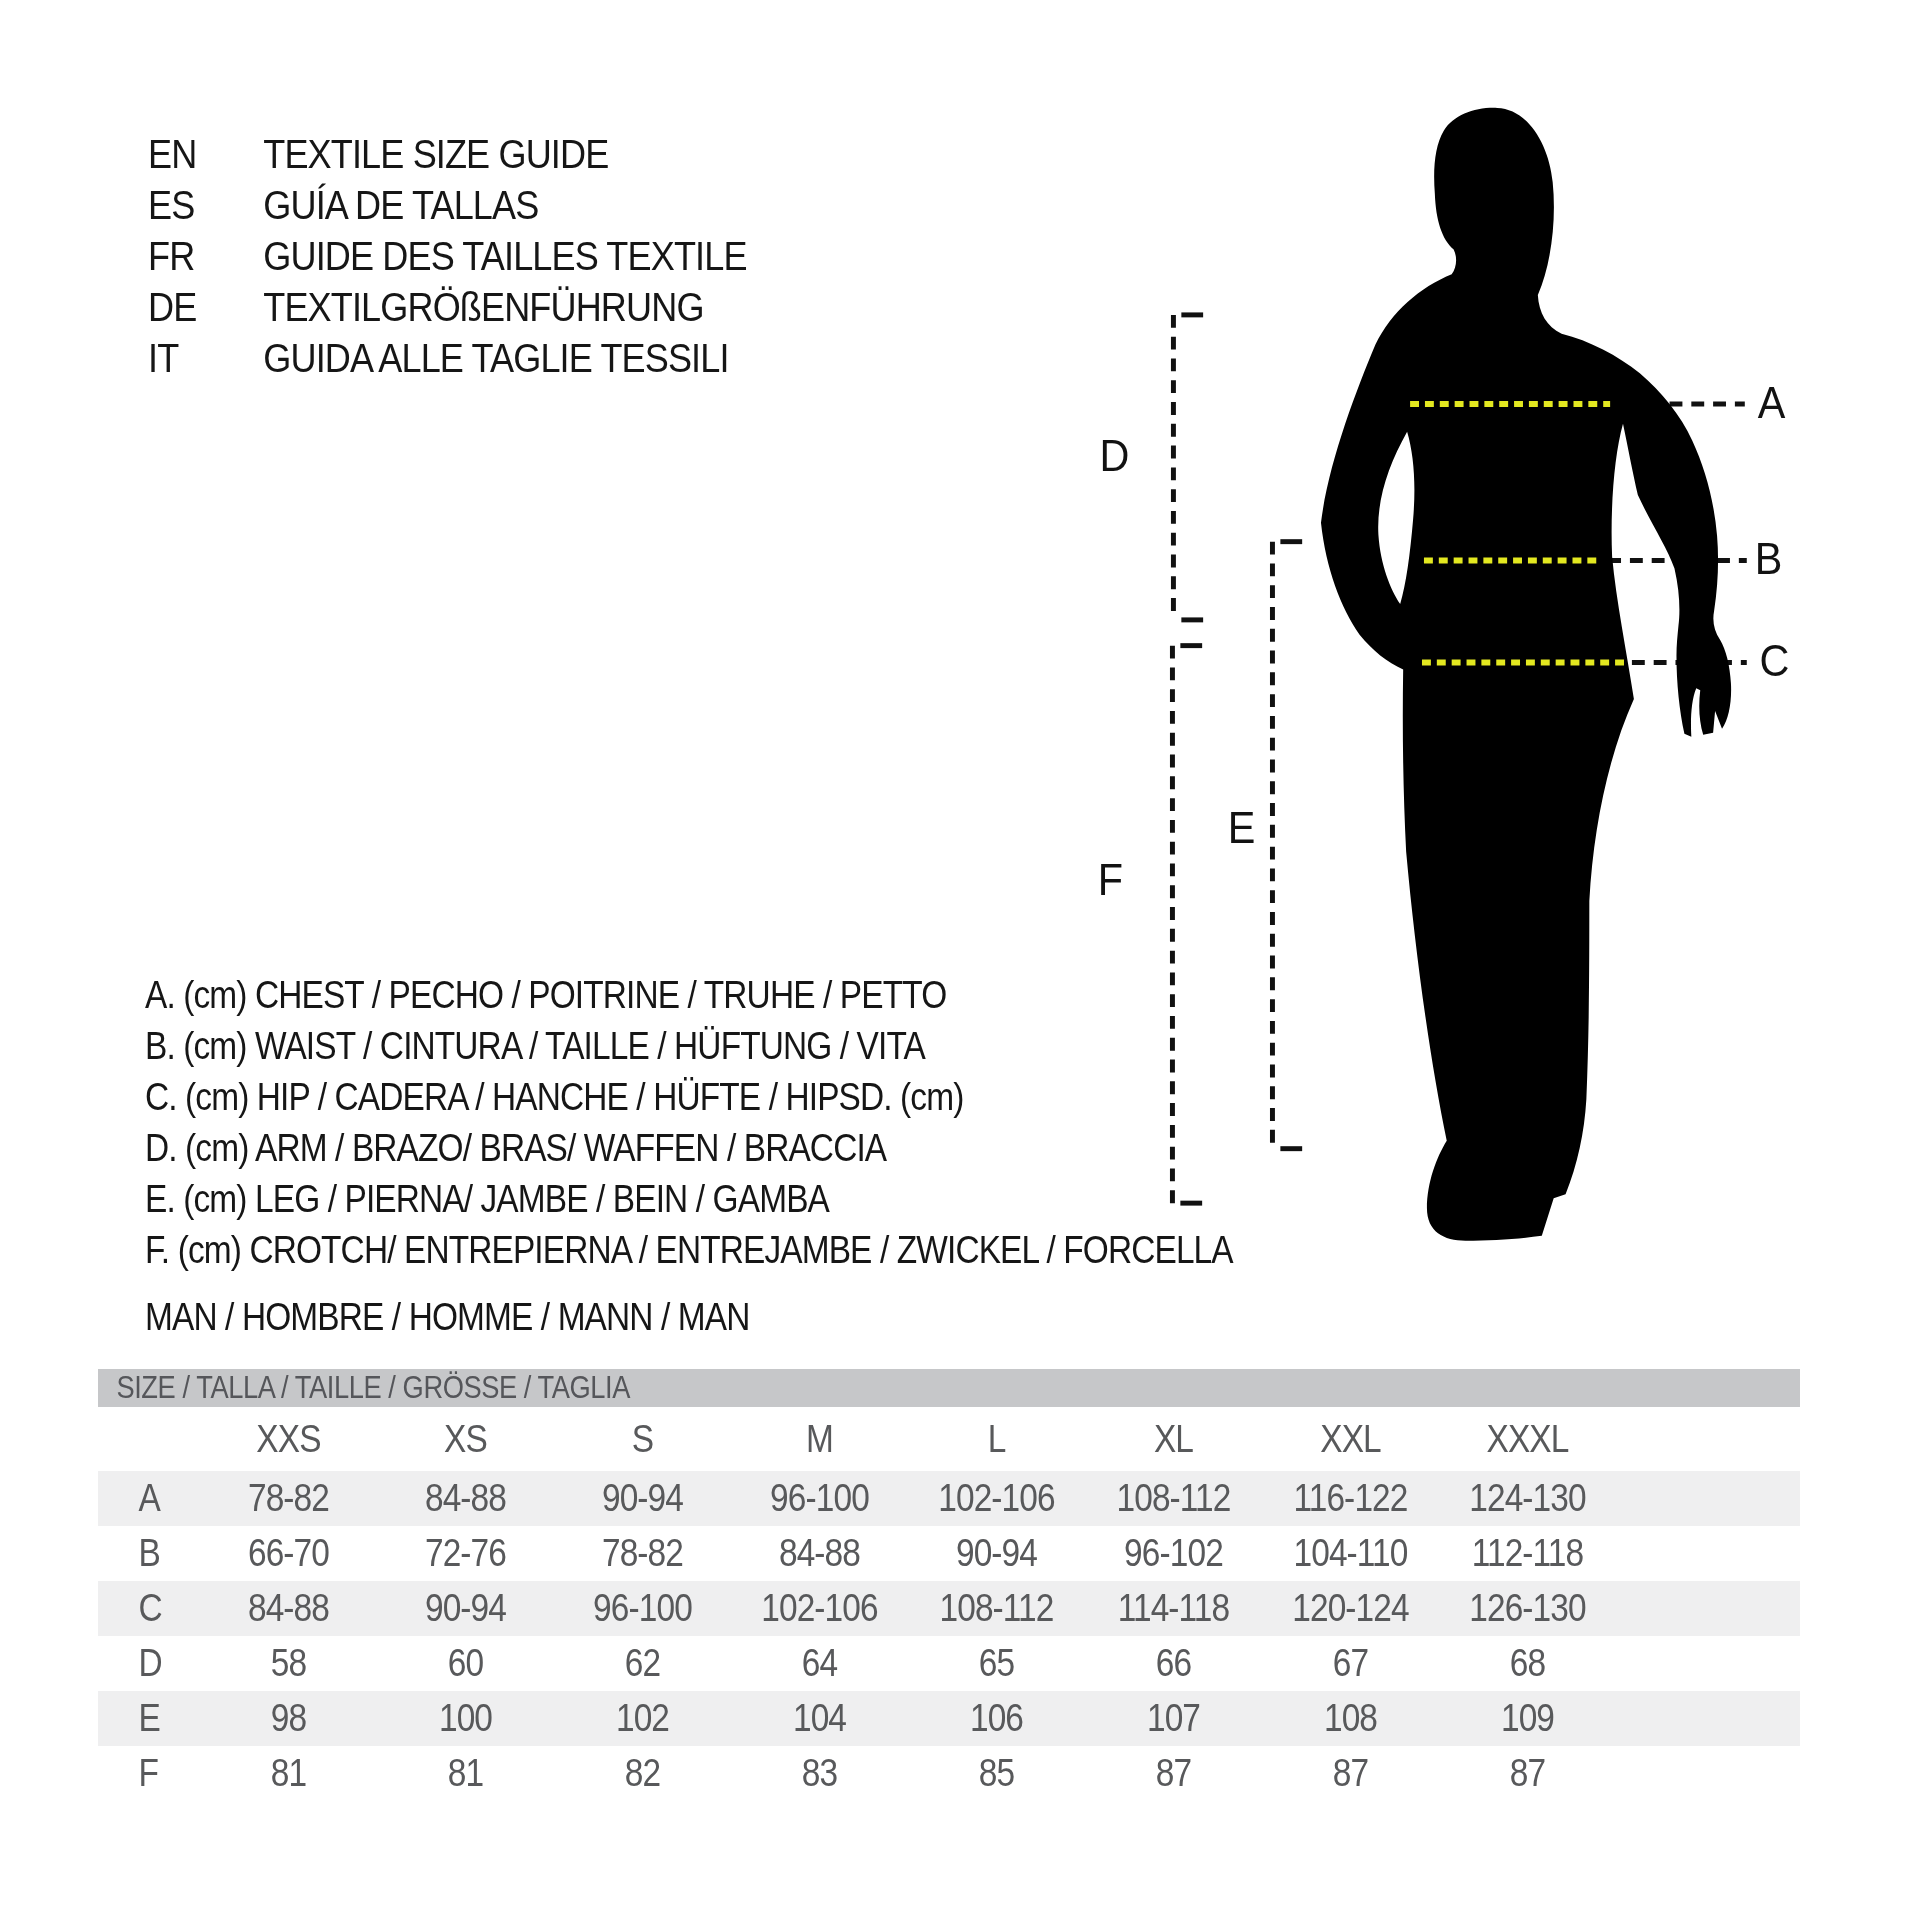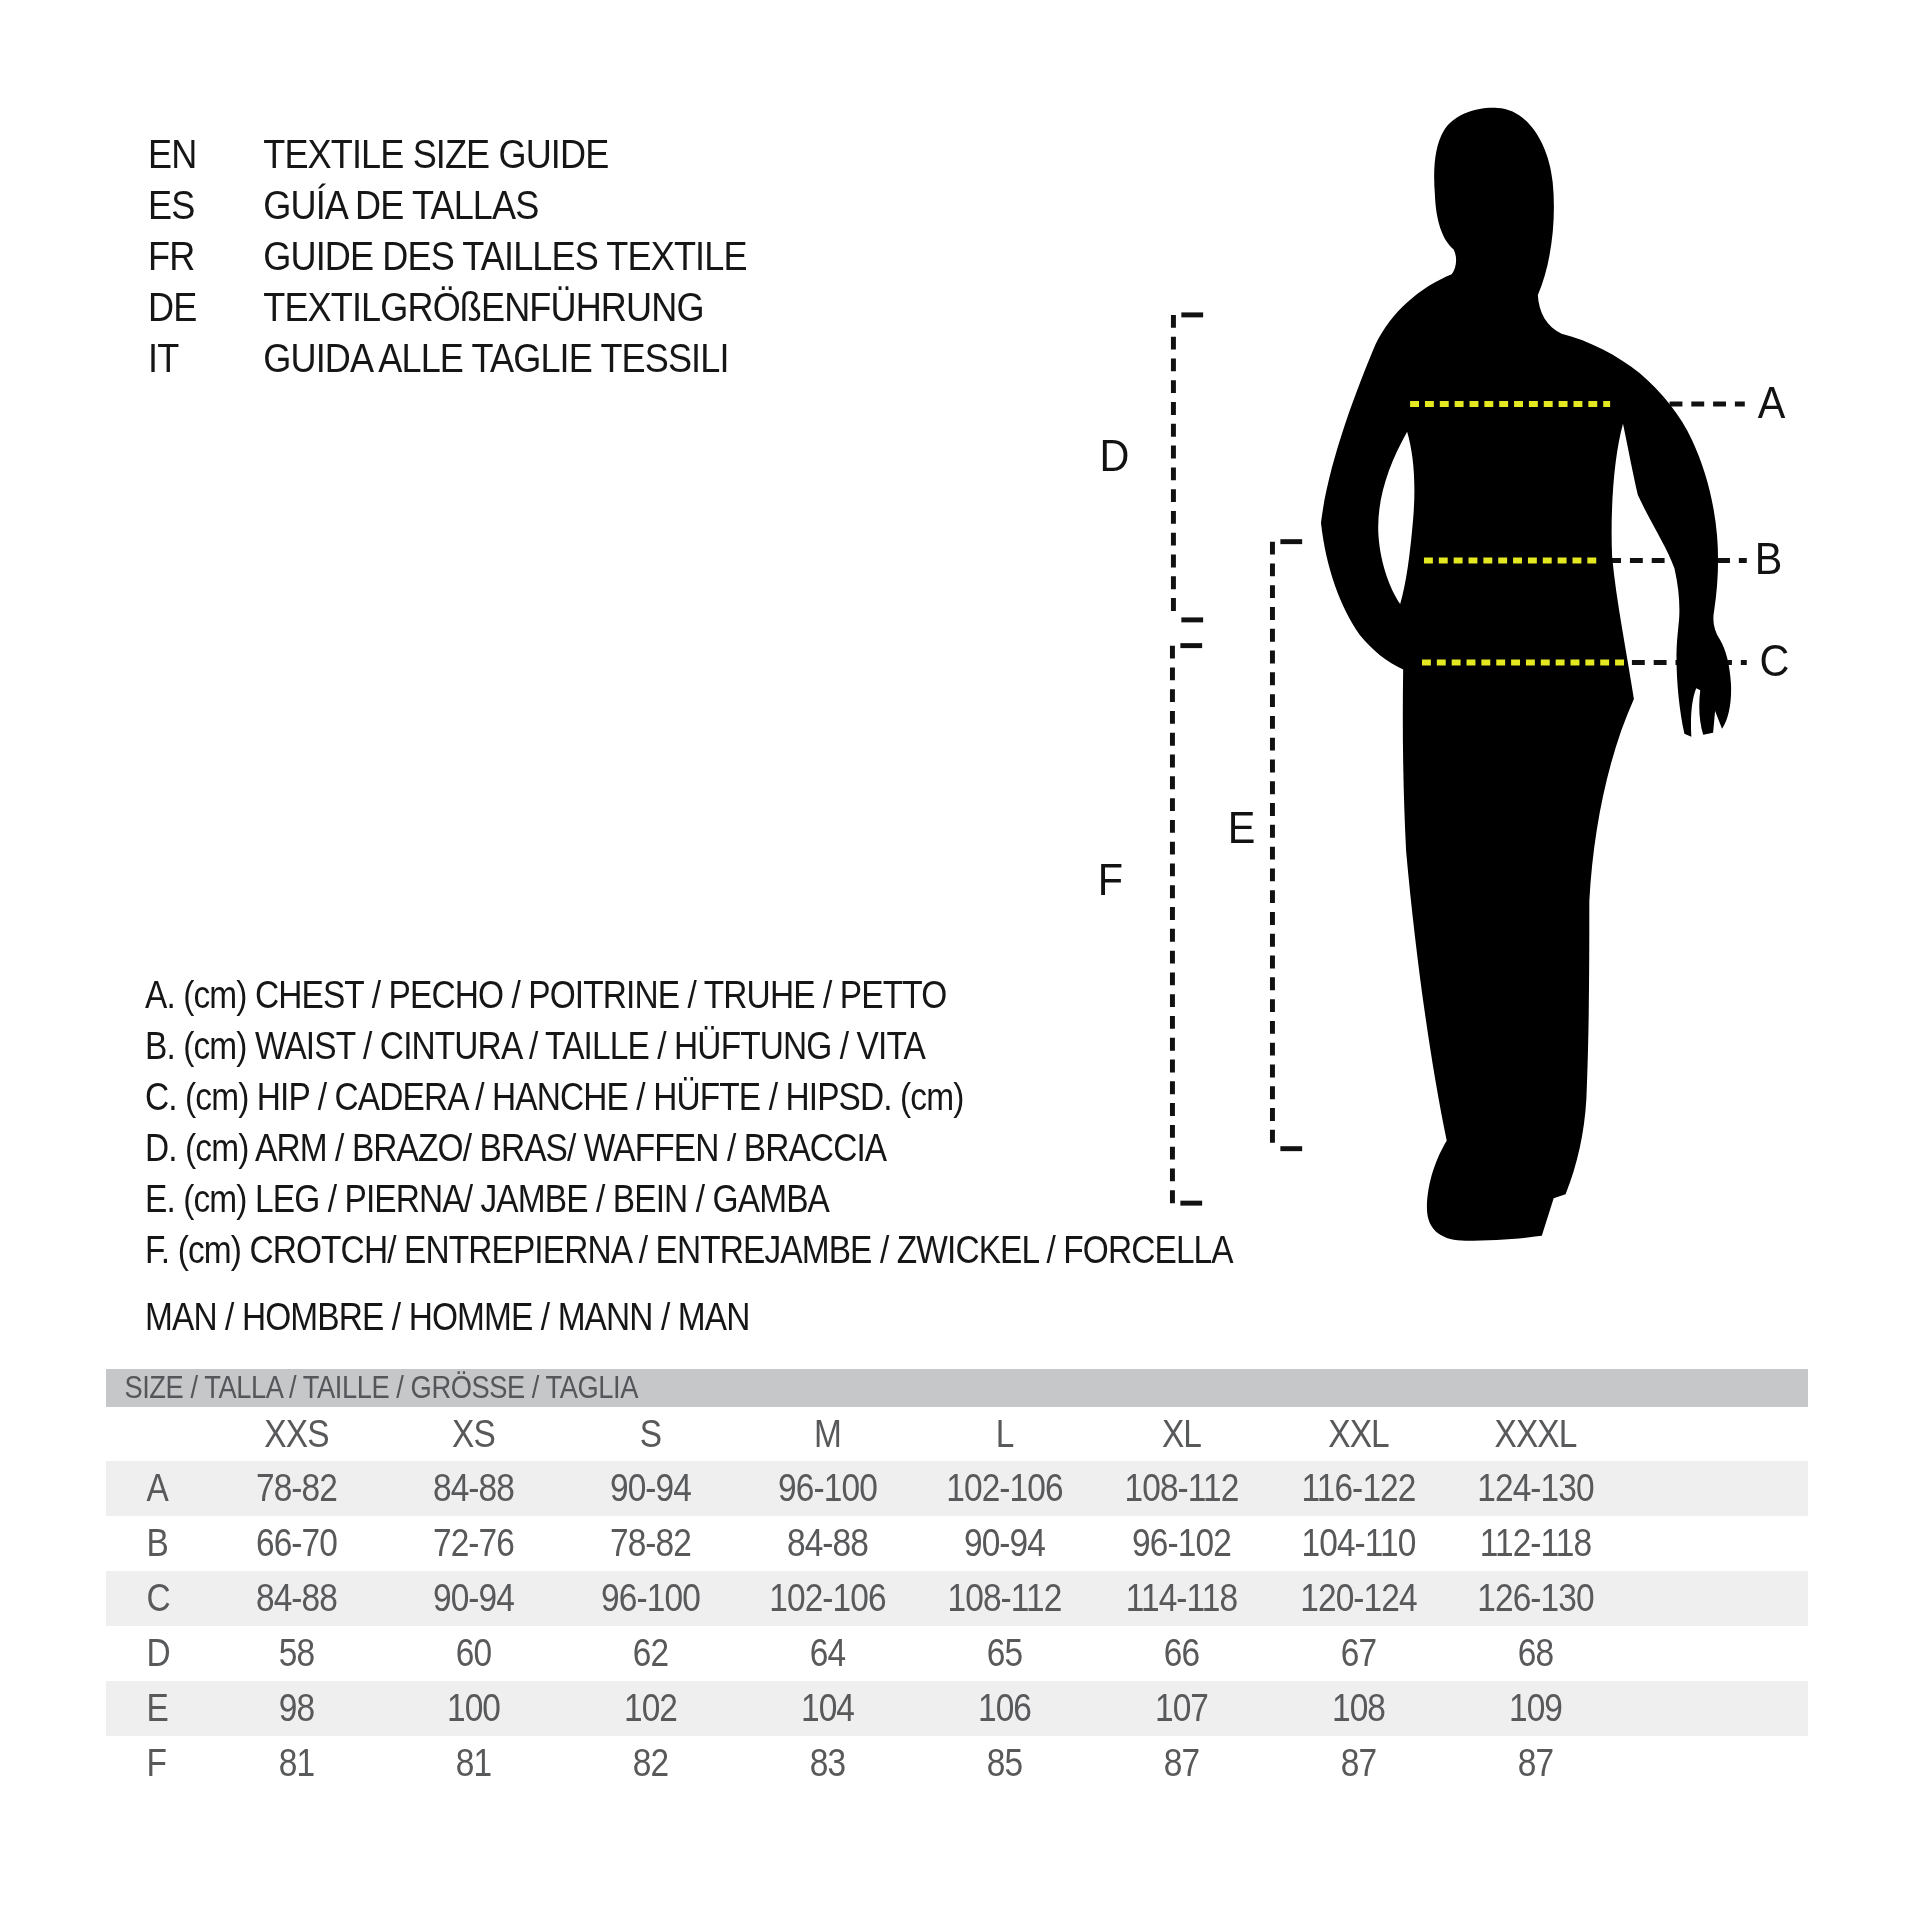--- a/index.html
+++ b/index.html
@@ -29,33 +29,33 @@
   
   .legend{position:absolute;left:145px;top:970px;}
   .legend-line{height:51px;line-height:51px;font-size:38px;letter-spacing:-1px;white-space:nowrap;}
 
   .category-line{
     position:absolute;left:145px;top:1292px;height:51px;line-height:51px;
     font-size:38px;letter-spacing:-1px;white-space:nowrap;
   }
 
   
-  .size-table{position:absolute;left:106px;top:1369px;width:1702px;}
+  .size-table{position:absolute;left:98px;top:1369px;width:1702px;}
   .ttitle{
     height:38px;background:var(--header-bg,#c6c7c9);
     display:flex;align-items:center;
   }
   .ttitle span{
     font-size:31px;color:#55565a;padding-left:21px;letter-spacing:-0.5px;white-space:nowrap;
   }
   .trow{
     display:grid;grid-template-columns:102px repeat(8,177px) 1fr;
     align-items:center;height:55px;
   }
-  .trow.sizes{height:54px;}
+  .trow.sizes{height:64px;}
   .trow.alt{background:var(--row-alt,#efeff0);}
   .tcell{
     text-align:center;font-size:38px;color:var(--table-text,#58595b);
     letter-spacing:-1px;
   }
   .tlabel{text-align:left;padding-left:39px;}
 </style>
 </head>
 <body>
 

